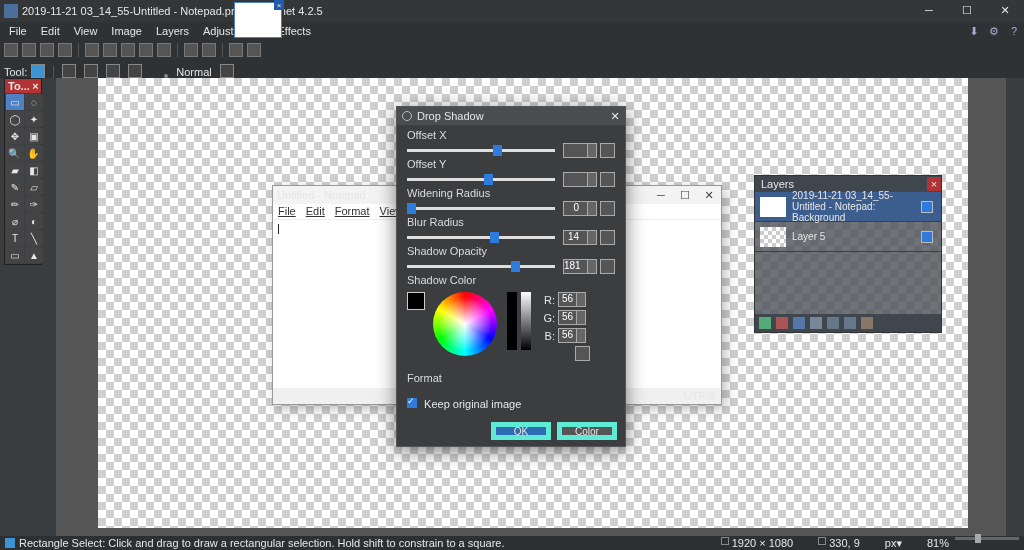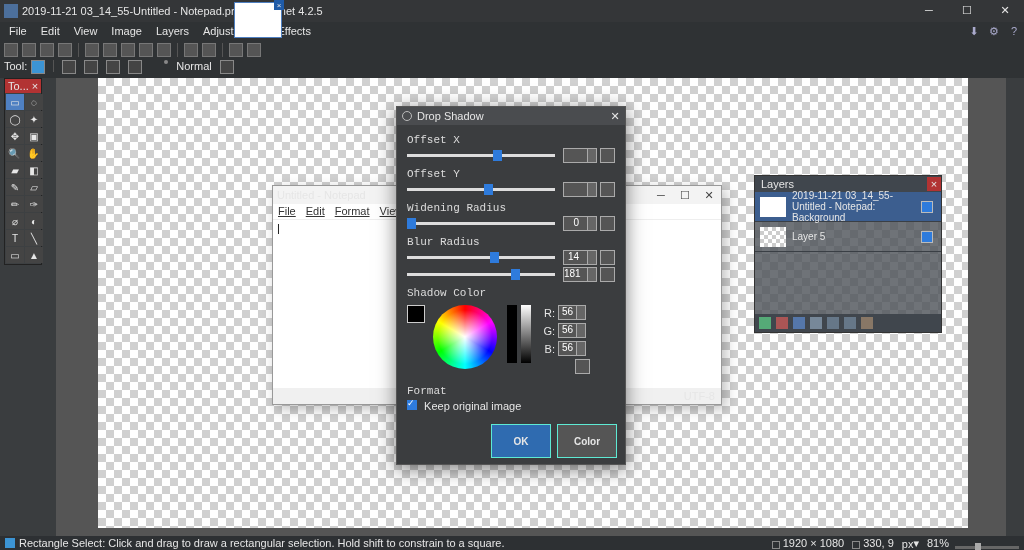--- a/index.html
+++ b/index.html
@@ -8,27 +8,27 @@
 .titlebar .ticon{width:14px;height:14px;background:#4c6f9b;margin-right:4px;}
 .titlebar .ttxt{flex:1;white-space:nowrap;}
 .menubar{height:18px;background:#2f3234;display:flex;align-items:center;padding-left:2px;}
 .menubar span{padding:2px 7px;cursor:default;}
 .thumbstrip{position:absolute;left:232px;top:0;height:40px;display:flex;align-items:center;}
 .thumbstrip .thumb{width:48px;height:36px;background:#fff;border:1px solid #4f80c2;margin-left:2px;position:relative;}
 .thumbstrip .tclose{width:10px;height:10px;background:#1f5ba8;position:absolute;right:-3px;top:-3px;font-size:8px;display:flex;align-items:center;justify-content:center;}
 .toolbar2{height:20px;background:#2f3234;display:flex;align-items:center;padding-left:4px;gap:4px;}
 .toolbar2 .tbtn{width:14px;height:14px;background:#555;border:1px solid #777;}
 .toolbar2 .sep{width:1px;height:14px;background:#555;margin:0 2px;}
-.toolrow{height:18px;background:#2f3234;display:flex;align-items:flex-start;padding-left:4px;}
+.toolrow{height:18px;background:#2f3234;display:flex;align-items:flex-end;padding-left:4px;}
 .toolrow .lbl{margin-right:4px;}
 .toolrow .swatch{width:14px;height:14px;border:1px solid #888;margin-right:8px;}
 .toolrow .dot{width:4px;height:4px;background:#888;border-radius:50%;margin-right:8px;}
 .workarea{position:absolute;left:0;right:0;top:78px;bottom:14px;}
 .toolbox{position:absolute;left:4px;top:0;width:38px;background:#3d4042;border:1px solid #222;}
-.toolbox .hdr{height:14px;background:#b23333;display:flex;align-items:center;padding-left:3px;font-size:9px;}
+.toolbox .hdr{height:14px;background:#b23333;display:flex;align-items:center;padding-left:3px;font-size:9px;font-weight:bold;}
 .toolbox .hdr .x{margin-left:auto;width:12px;text-align:center;}
 .toolbox .grid{display:grid;grid-template-columns:18px 18px;gap:1px;padding:1px;}
 .toolbox .grid div{height:16px;background:#444;display:flex;align-items:center;justify-content:center;font-size:10px;}
 .toolbox .grid div.sel{background:#4f80c2;}
 .canvaswrap{position:absolute;left:56px;right:18px;top:0;bottom:0;overflow:hidden;}
 .canvaswrap .bg{position:absolute;inset:0;background:#555;}
 .canvaswrap .chk{
  position:absolute;left:42px;top:0;width:870px;height:450px;
  background-color:#fff;
  background-image:linear-gradient(45deg,#d0d0d0 25%,transparent 25%,transparent 75%,#d0d0d0 75%),linear-gradient(45deg,#d0d0d0 25%,transparent 25%,transparent 75%,#d0d0d0 75%);
@@ -42,60 +42,60 @@
 .notepad .nmenu span{padding:1px 5px;color:#333;text-decoration:underline;text-decoration-color:#333;}
 .notepad .ntext{position:absolute;top:36px;left:4px;color:#000;}
 .notepad .nstatus{position:absolute;bottom:0;height:16px;left:0;right:0;background:#f0f0f0;display:flex;align-items:center;color:#555;font-size:10px;}
 .notepad .nstatus span{margin-left:auto;margin-right:6px;}
 
 .dialog{position:absolute;left:396px;top:106px;width:230px;background:#3b3d3f;border:1px solid #555;box-shadow:0 4px 18px rgba(0,0,0,.5);}
 .dialog .dtitle{height:18px;background:#4a4c4f;display:flex;align-items:center;padding-left:5px;}
 .dialog .dtitle .gear{width:10px;height:10px;border:1px solid #bbb;border-radius:50%;margin-right:5px;}
 .dialog .dtitle .dx{margin-left:auto;width:20px;text-align:center;}
 .dialog .body{padding:4px 10px 6px;}
-.dialog .lbl{margin-top:5px;color:#dcdcdc;font-family:Liberation Mono, monospace;}
+.dialog .lbl{color:#dcdcdc;}
 .dialog .sliderrow{display:flex;align-items:center;margin-top:2px;}
 .dialog .track{flex:1;height:3px;background:#ddd;position:relative;margin-right:8px;}
 .dialog .thumb{position:absolute;top:-4px;width:9px;height:11px;background:#2e7bdc;}
 .dialog .numbox{width:34px;height:15px;background:#555;border:1px solid #aaa;color:#fff;text-align:right;padding-right:17px;position:relative;font-size:10px;}
 .dialog .numbox .ud{position:absolute;right:0;top:0;width:9px;height:13px;background:#666;border-left:1px solid #aaa;}
 .dialog .reset{width:15px;height:15px;background:#555;border:1px solid #aaa;margin-left:3px;}
 .dialog .colorsec{display:flex;margin-top:6px;}
 .dialog .swatchbig{width:18px;height:18px;border:1px solid #ccc;background:#000;margin-right:8px;}
 .dialog .wheel{width:64px;height:64px;border-radius:50%;background:conic-gradient(red,magenta,blue,cyan,lime,yellow,red);position:relative;}
 .dialog .wheel::after{content:"";position:absolute;inset:0;border-radius:50%;background:radial-gradient(circle,#fff 0%,rgba(255,255,255,0)60%);}
 .dialog .valstrip{width:10px;height:58px;background:linear-gradient(#000,#000);margin-left:10px;}
 .dialog .brightstrip{width:10px;height:58px;background:linear-gradient(#fff,#000);margin-left:4px;}
 .dialog .rgb{margin-left:10px;font-size:10px;}
 .dialog .rgb .row{display:flex;align-items:center;margin-bottom:3px;}
 .dialog .rgb .row span{width:14px;text-align:right;margin-right:3px;}
 .dialog .rgb .row .numbox{width:28px;padding-right:12px;}
 .dialog .opts{margin-top:8px;}
 .dialog .chkbox{width:10px;height:10px;background:#2e7bdc;display:inline-block;margin-right:4px;position:relative;}
 .dialog .chkbox::after{content:"✓";position:absolute;left:0;top:-2px;font-size:9px;color:#fff;}
 .dialog .btnrow{display:flex;justify-content:flex-end;gap:6px;padding:6px 8px;}
-.dialog .dbtn{width:60px;height:34px;background:#555;border:1px solid #5eead4;display:flex;align-items:center;justify-content:center;font-size:10px;font-weight:bold;}
+.dialog .dbtn{width:60px;height:18px;background:#555;border:5px solid #5eead4;display:flex;align-items:center;justify-content:center;font-size:10px;}
 .dialog .dbtn.ok{background:#2f6bb0;}
 
 .layers{position:absolute;left:754px;top:175px;width:188px;height:158px;background:#4b5056cc;border:1px solid #333;}
 .layers .lh{height:16px;background:#40464d;padding-left:6px;display:flex;align-items:center;}
 .layers .lh .x{margin-left:auto;width:14px;height:14px;background:#b23333;display:flex;align-items:center;justify-content:center;}
 .layers .item{display:flex;align-items:center;height:30px;padding:3px 5px;border-bottom:1px solid #3a3f45;}
 .layers .item.sel{background:#3c5e8f;}
 .layers .item .th{width:26px;height:20px;background:#fff;margin-right:6px;}
 .layers .item .th.chk{background-color:#fff;background-image:linear-gradient(45deg,#ccc 25%,transparent 25%,transparent 75%,#ccc 75%),linear-gradient(45deg,#ccc 25%,transparent 25%,transparent 75%,#ccc 75%);background-size:8px 8px;background-position:0 0,4px 4px;}
 .layers .item .nm{flex:1;font-size:10px;line-height:11px;}
 .layers .item .vis{width:12px;height:12px;border:1px solid #bbb;background:#2e7bdc;margin-right:3px;}
 .layers .ftr{position:absolute;bottom:0;left:0;right:0;height:18px;background:#40464d;display:flex;align-items:center;padding-left:4px;gap:5px;}
 .layers .ftr .ib{width:12px;height:12px;background:#627;}
 
 .statusbar{position:absolute;bottom:0;left:0;right:0;height:14px;background:#2d3033;display:flex;align-items:center;padding:0 5px;font-size:10px;}
 .statusbar .sicon{width:10px;height:10px;background:#3c94d4;margin-right:4px;}
 .statusbar .mid{flex:1;}
-.statusbar .cell{margin-left:8px;display:flex;align-items:flex-end;}
+.statusbar .cell{margin-left:25px;display:flex;align-items:flex-start;}
 .statusbar .pbox{width:8px;height:8px;border:1px solid #888;margin-right:3px;}
 .statusbar .zslider{width:64px;height:3px;background:#666;margin-left:6px;position:relative;}
 .statusbar .zslider .t{position:absolute;left:20px;top:-3px;width:6px;height:9px;background:#aaa;}
 .winctrl{position:absolute;right:0;top:0;display:flex;}
 .winctrl div{width:38px;height:20px;display:flex;align-items:center;justify-content:center;}
 .hdrextras{position:absolute;right:0;top:22px;display:flex;height:18px;}
 .hdrextras div{width:20px;display:flex;align-items:center;justify-content:center;color:#aac;}
 </style>
 </head>
 <body>
@@ -265,20 +265,21 @@
 
     <div class="lbl">Blur Radius</div>
     <div class="sliderrow">
       <div class="track">
           <div class="thumb" style="left:56%"></div>
         </div>
       <div class="numbox">14<div class="ud"></div></div>
       <div class="reset"></div>
     </div>
 
+    <div class="lbl">Shadow Opacity</div>
     <div class="sliderrow">
       <div class="track">
           <div class="thumb" style="left:70%"></div>
         </div>
       <div class="numbox">181<div class="ud"></div></div>
       <div class="reset"></div>
     </div>
 
     <div class="lbl">Shadow Color</div>
     <div class="colorsec">
@@ -303,21 +304,21 @@
           </div>
         <div class="row">
             <span></span>
             <div class="reset" style="margin-left:17px"></div>
           </div>
       </div>
     </div>
 
     <div class="opts">
       <div class="lbl">Format</div>
-      <div style="margin-top:3px">
+      <div style="margin-top:14px">
         <span class="chkbox"></span>
         <span>Keep original image</span>
       </div>
     </div>
   </div>
   <div class="btnrow">
     <div class="dbtn ok">OK</div>
     <div class="dbtn">Color</div>
   </div>
 </div>

